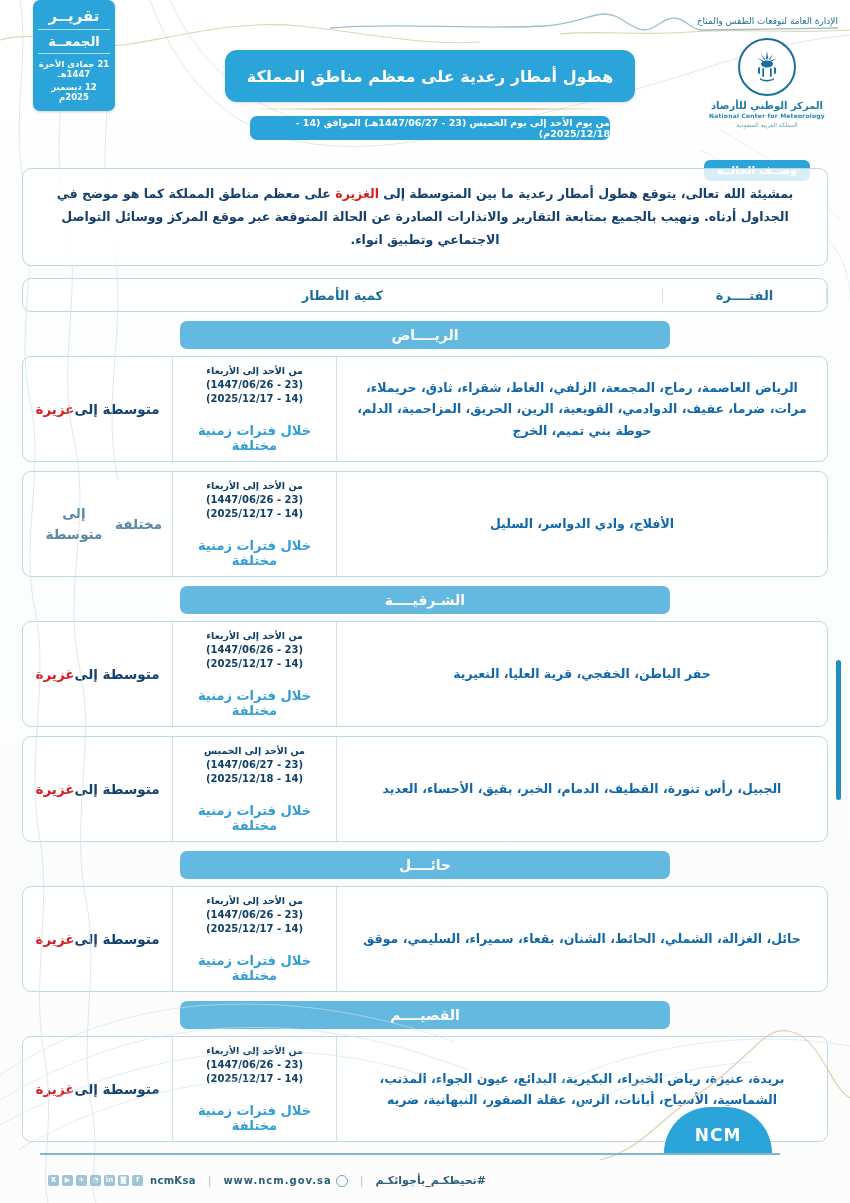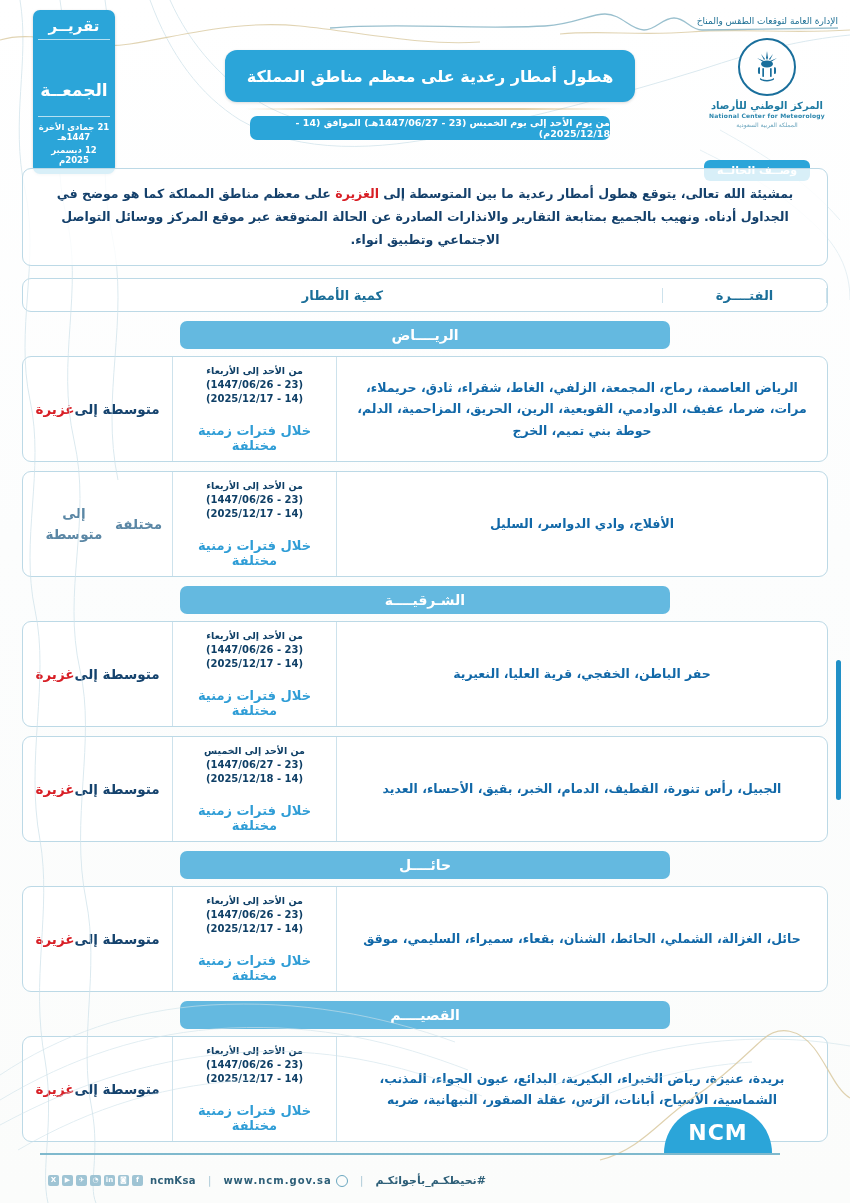--- a/index.html
+++ b/index.html
@@ -35,36 +35,36 @@
     background: #1f8fc6;
     border-radius: 3px;
   }
 
   
   .header { position: relative; height: 160px; }
 
   .report-badge {
     position: absolute;
     right: 735px;
-    top: 10px;
+    top: 0;
     width: 82px;
     background: #2ba5d9;
     border-radius: 7px;
     padding: 7px 5px 9px;
     text-align: center;
     color: #ffffff;
     box-shadow: 0 1px 3px rgba(0,0,0,.18);
   }
   .report-badge .rb-title {
     font-size: 15px; font-weight: bold; letter-spacing: 1px;
     padding-bottom: 4px; border-bottom: 1px solid rgba(255,255,255,.65);
   }
   .report-badge .rb-day {
-    font-size: 17px; font-weight: bold; letter-spacing: 1px;
-    padding: 4px 0 16px; border-bottom: 1px solid rgba(255,255,255,.65); margin-top: 36px;
+    font-size: 13px; font-weight: bold; letter-spacing: 1px;
+    padding: 4px 0 4px; border-bottom: 1px solid rgba(255,255,255,.65);
   }
   .report-badge .rb-h { font-size: 8.5px; font-weight: bold; padding-top: 5px; }
   .report-badge .rb-g { font-size: 8.5px; font-weight: bold; padding-top: 3px; }
 
   .dept-line {
     position: absolute; right: 12px; top: 16px;
     font-size: 9px; color: #1d6f94; font-weight: normal; white-space: nowrap;
   }
 
   .logo-block {
@@ -199,21 +199,21 @@
   
   .footer { position: absolute; left: 0; right: 0; bottom: 0; height: 95px; }
 
   .ncm-hill {
     position: absolute; right: 78px; bottom: 50px;
     width: 108px; height: 46px;
     background: #2ba5d9;
     border-radius: 54px 54px 0 0;
     display: flex; align-items: flex-end; justify-content: center;
     padding-bottom: 8px;
-    color: #ffffff; font-size: 22px; font-weight: bold; letter-spacing: 1px;
+    color: #ffffff; font-size: 17px; font-weight: bold; letter-spacing: 1px;
   }
 
   .footer-rule {
     position: absolute; left: 40px; right: 70px; bottom: 48px;
     height: 2px; background: #7fb9cd;
   }
 
   .footer-row {
     position: absolute; left: 0; right: 0; bottom: 16px;
     display: flex; align-items: center; direction: ltr;

